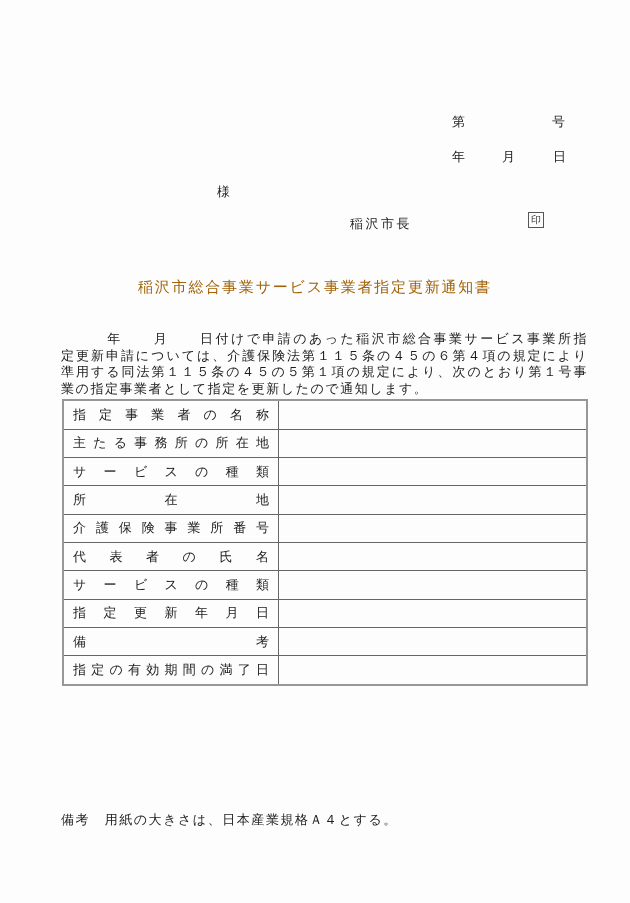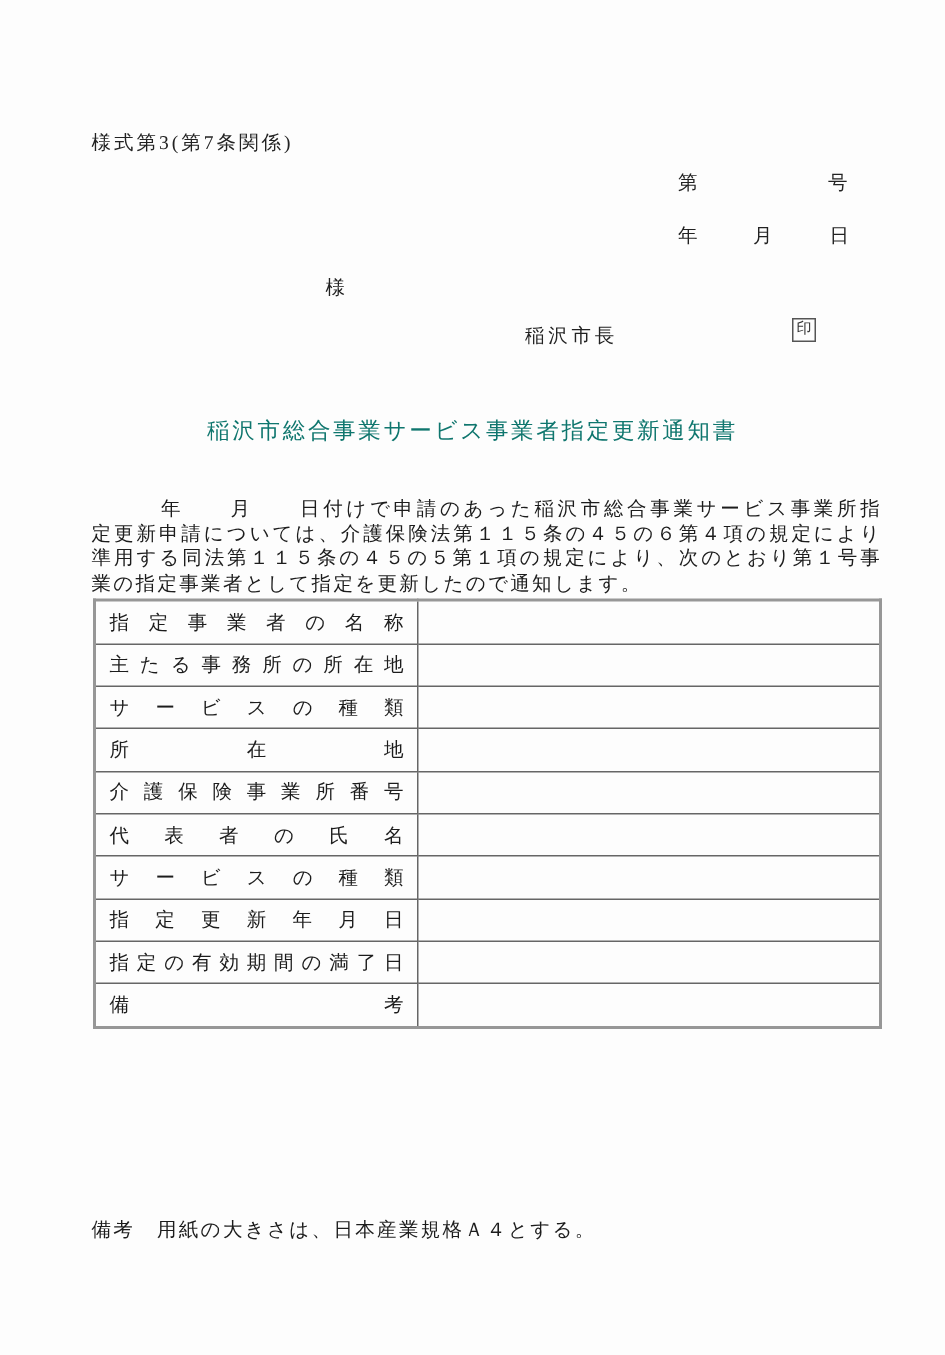--- a/index.html
+++ b/index.html
@@ -37,21 +37,21 @@
     line-height: 1;
     padding: 2px 2px;
     color: #333;
   }
 
   .doc-title {
     left: 0; right: 0; top: 278px;
     text-align: center;
     font-size: 15px;
     letter-spacing: 1.8px;
-    color: #0f766e;
+    color: #a16207;
   }
 
   .body-paragraph {
     left: 61px; top: 331px; width: 527px;
     font-size: 13px;
     line-height: 16.5px;
     letter-spacing: 1.55px;
     color: #1c1c1c;
   }
   .body-line { white-space: nowrap; }
@@ -91,21 +91,20 @@
     letter-spacing: 1.55px;
     color: #1c1c1c;
     margin-top: 15px;
   }
 </style>
 </head>
 <body>
 
 <div class="page">
 
-  <div class="abs form-label">様式第3(第7条関係)</div>
 
   <div class="abs doc-number-prefix">第</div>
   <div class="abs doc-number-suffix">号</div>
 
   <div class="abs date-year">年</div>
   <div class="abs date-month">月</div>
   <div class="abs date-day">日</div>
 
   <div class="abs addressee">様</div>
 
@@ -149,25 +148,25 @@
       </tr>
       <tr>
         <td class="label-cell">サービスの種類</td>
         <td class="value-cell"></td>
       </tr>
       <tr>
         <td class="label-cell">指定更新年月日</td>
         <td class="value-cell"></td>
       </tr>
       <tr>
-        <td class="label-cell">指定の有効期間の満了日</td>
+        <td class="label-cell">備考</td>
         <td class="value-cell"></td>
       </tr>
       <tr>
-        <td class="label-cell">備考</td>
+        <td class="label-cell">指定の有効期間の満了日</td>
         <td class="value-cell"></td>
       </tr>
     </tbody>
   </table>
 
   <div class="abs footnote">備考　用紙の大きさは、日本産業規格Ａ４とする。</div>
 
 </div>
 
 </body></html>

